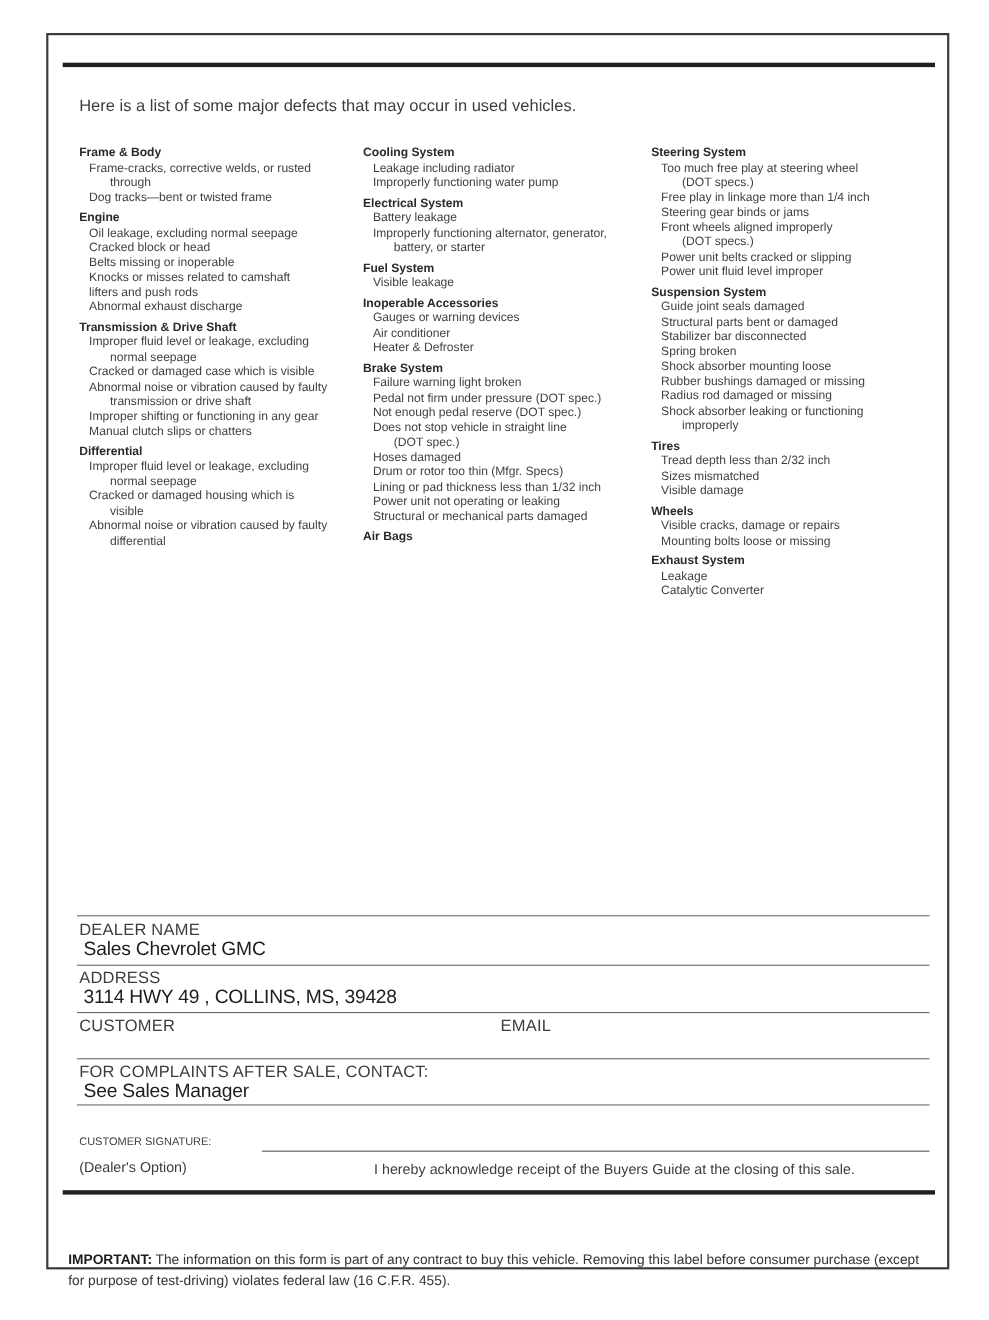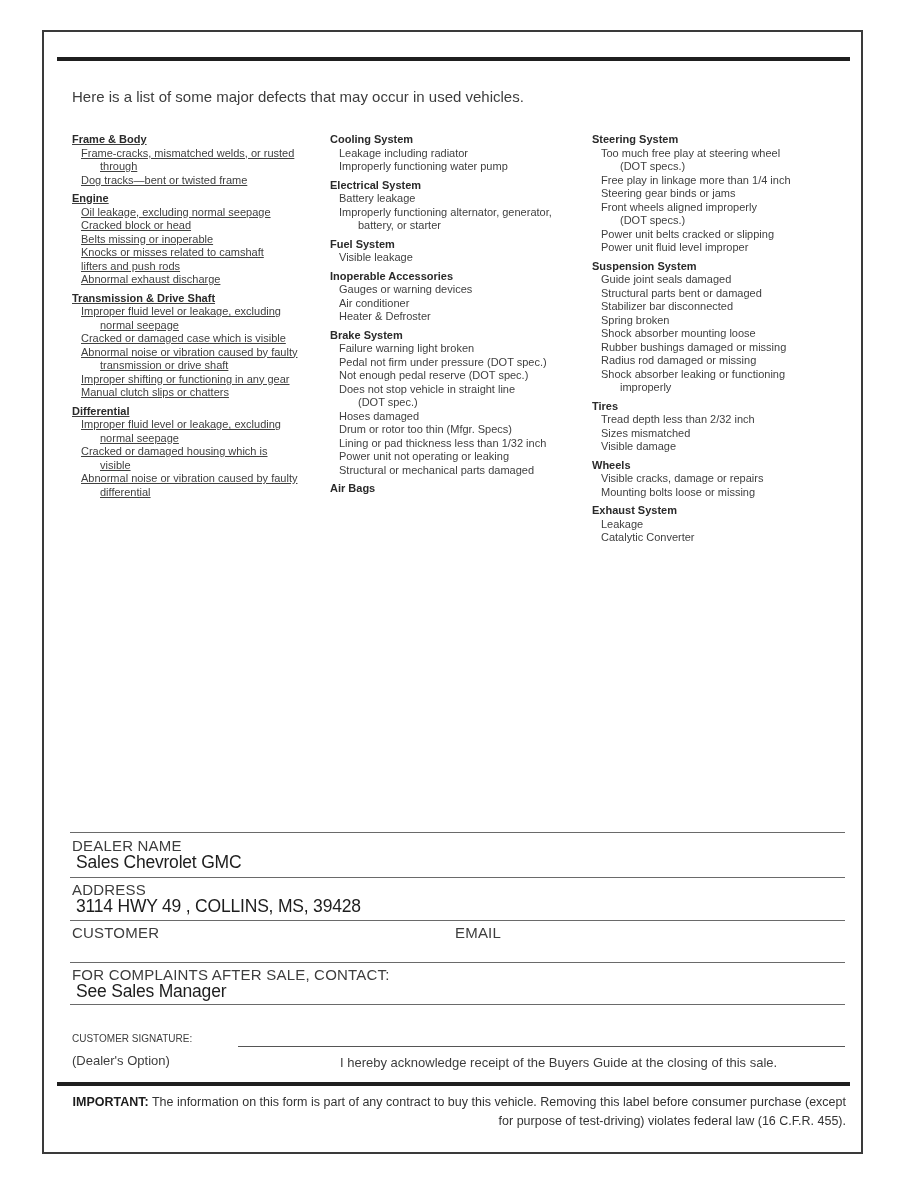--- a/index.html
+++ b/index.html
@@ -10,54 +10,54 @@
   }
   .page-border{
     position:absolute;left:42px;top:30px;width:821px;height:1124px;
     border:2px solid #3a3a3a;box-sizing:border-box;background:#fff;
   }
   .rule-thick{position:absolute;left:57px;width:793px;height:4px;background:#1f1f1f;}
   .intro{position:absolute;left:72px;top:88px;font-size:15px;color:#3d3d3d;}
   
   #columns{position:absolute;left:72px;top:133px;width:780px;display:flex;}
   .col{font-size:11px;line-height:13.5px;color:#3f3f3f;}
-  .col1{width:258px;text-decoration:underline;}
+  .col1{width:258px;}
   .col2{width:262px;}
   .col3{width:260px;}
   .sec-title{font-weight:bold;color:#2a2a2a;margin-top:5px;font-size:11px;}
   .sec-title:first-child{margin-top:0;}
   .line{white-space:nowrap;}
   .ind1{padding-left:9px;}
   .ind2{padding-left:28px;}
   
   .divline{position:absolute;left:70px;width:775px;height:1px;background:#6a6a6a;}
   .flabel{position:absolute;font-size:15px;color:#3d3d3d;letter-spacing:.2px;}
   .fvalue{position:absolute;font-size:17.5px;color:#1d1d1d;letter-spacing:-0.2px;}
   .sig-label{position:absolute;left:72px;top:1033px;font-size:10px;color:#3d3d3d;}
   .sig-line{position:absolute;left:238px;top:1046px;width:607px;height:1px;background:#555;}
   .small-note{position:absolute;font-size:13px;color:#3d3d3d;}
   .important{
-    position:absolute;left:62px;top:1093px;width:784px;
-    font-size:12.5px;line-height:1.55;color:#333;text-align:right;
+    position:absolute;left:62px;top:1136px;width:784px;
+    font-size:12.5px;line-height:1.55;color:#333;
   }
   .important b{color:#1c1c1c;}
 </style>
 </head>
 <body>
 
 <div class="page-border"></div>
 
 <div class="rule-thick" style="top:57px;"></div>
 
 <div class="intro">Here is a list of some major defects that may occur in used vehicles.</div>
 
 <div id="columns">
     <div class="col col1">
       <div class="sec-title">Frame &amp; Body</div>
-      <div class="line ind1">Frame-cracks, mismatched welds, or rusted</div>
+      <div class="line ind1">Frame-cracks, corrective welds, or rusted</div>
       <div class="line ind2">through</div>
       <div class="line ind1">Dog tracks—bent or twisted frame</div>
       <div class="sec-title">Engine</div>
       <div class="line ind1">Oil leakage, excluding normal seepage</div>
       <div class="line ind1">Cracked block or head</div>
       <div class="line ind1">Belts missing or inoperable</div>
       <div class="line ind1">Knocks or misses related to camshaft</div>
       <div class="line ind1">lifters and push rods</div>
       <div class="line ind1">Abnormal exhaust discharge</div>
       <div class="sec-title">Transmission &amp; Drive Shaft</div>

